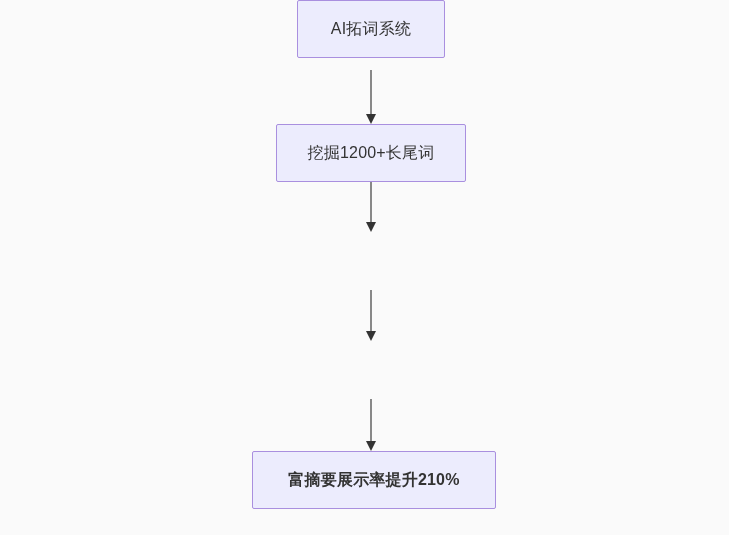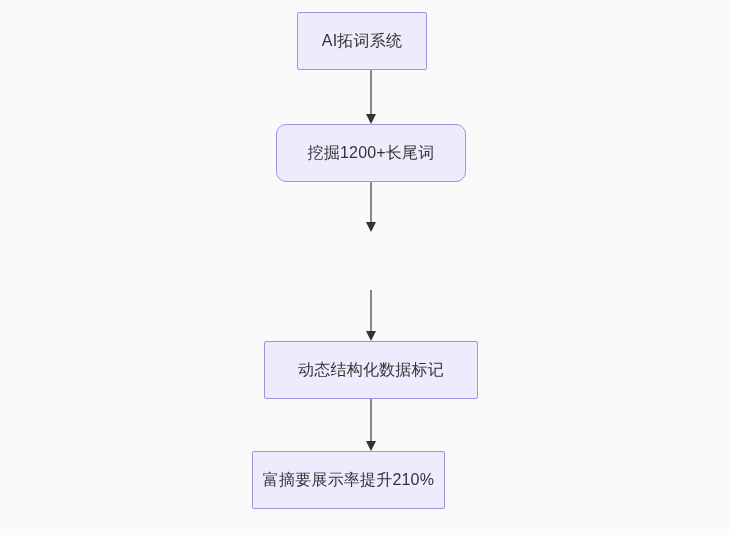--- a/index.html
+++ b/index.html
@@ -71,30 +71,27 @@
     </svg>
   </div>
 
   <div class="edge" style="left:361px; top:399px; width:20px; height:52px;">
     <svg width="20" height="52" viewBox="0 0 20 52">
       <line x1="10" y1="0" x2="10" y2="45" stroke="#888888" stroke-width="2"></line>
       <polygon points="10,52 5,42 15,42" fill="#333333"></polygon>
     </svg>
   </div>
 
-  <div class="node" style="left:297px; top:12px; width:130px; height:58px;">
+  <div class="node" style="left:297px; top:0; width:148px; height:58px;">
     <span class="node-label">AI拓词系统</span>
   </div>
 
-  <div class="node" style="left:276px; top:124px; width:190px; height:58px;border-radius:10px;">
+  <div class="node" style="left:276px; top:124px; width:190px; height:58px;">
     <span class="node-label">挖掘1200+长尾词</span>
   </div>
 
 
-  <div class="node" style="left:264px; top:341px; width:214px; height:58px;">
-    <span class="node-label">动态结构化数据标记</span>
-  </div>
 
-  <div class="node" style="left:252px; top:451px; width:193px; height:58px;">
+  <div class="node" style="left:252px; top:451px; width:244px; height:58px;font-weight:bold;">
     <span class="node-label">富摘要展示率提升210%</span>
   </div>
 
 </div>
 
 </body></html>

